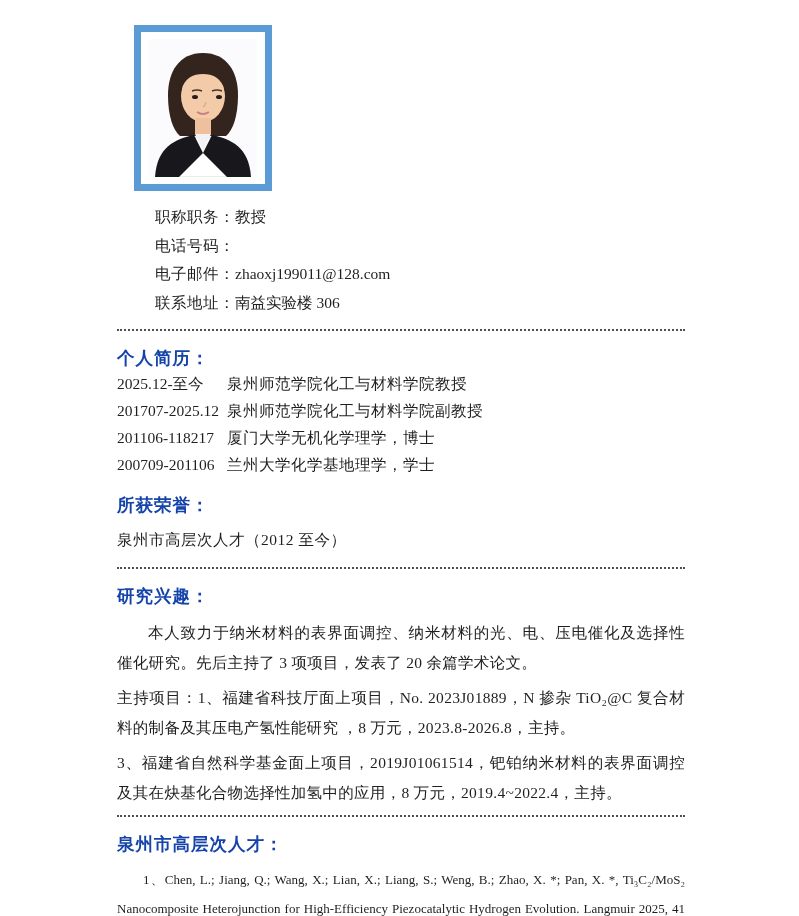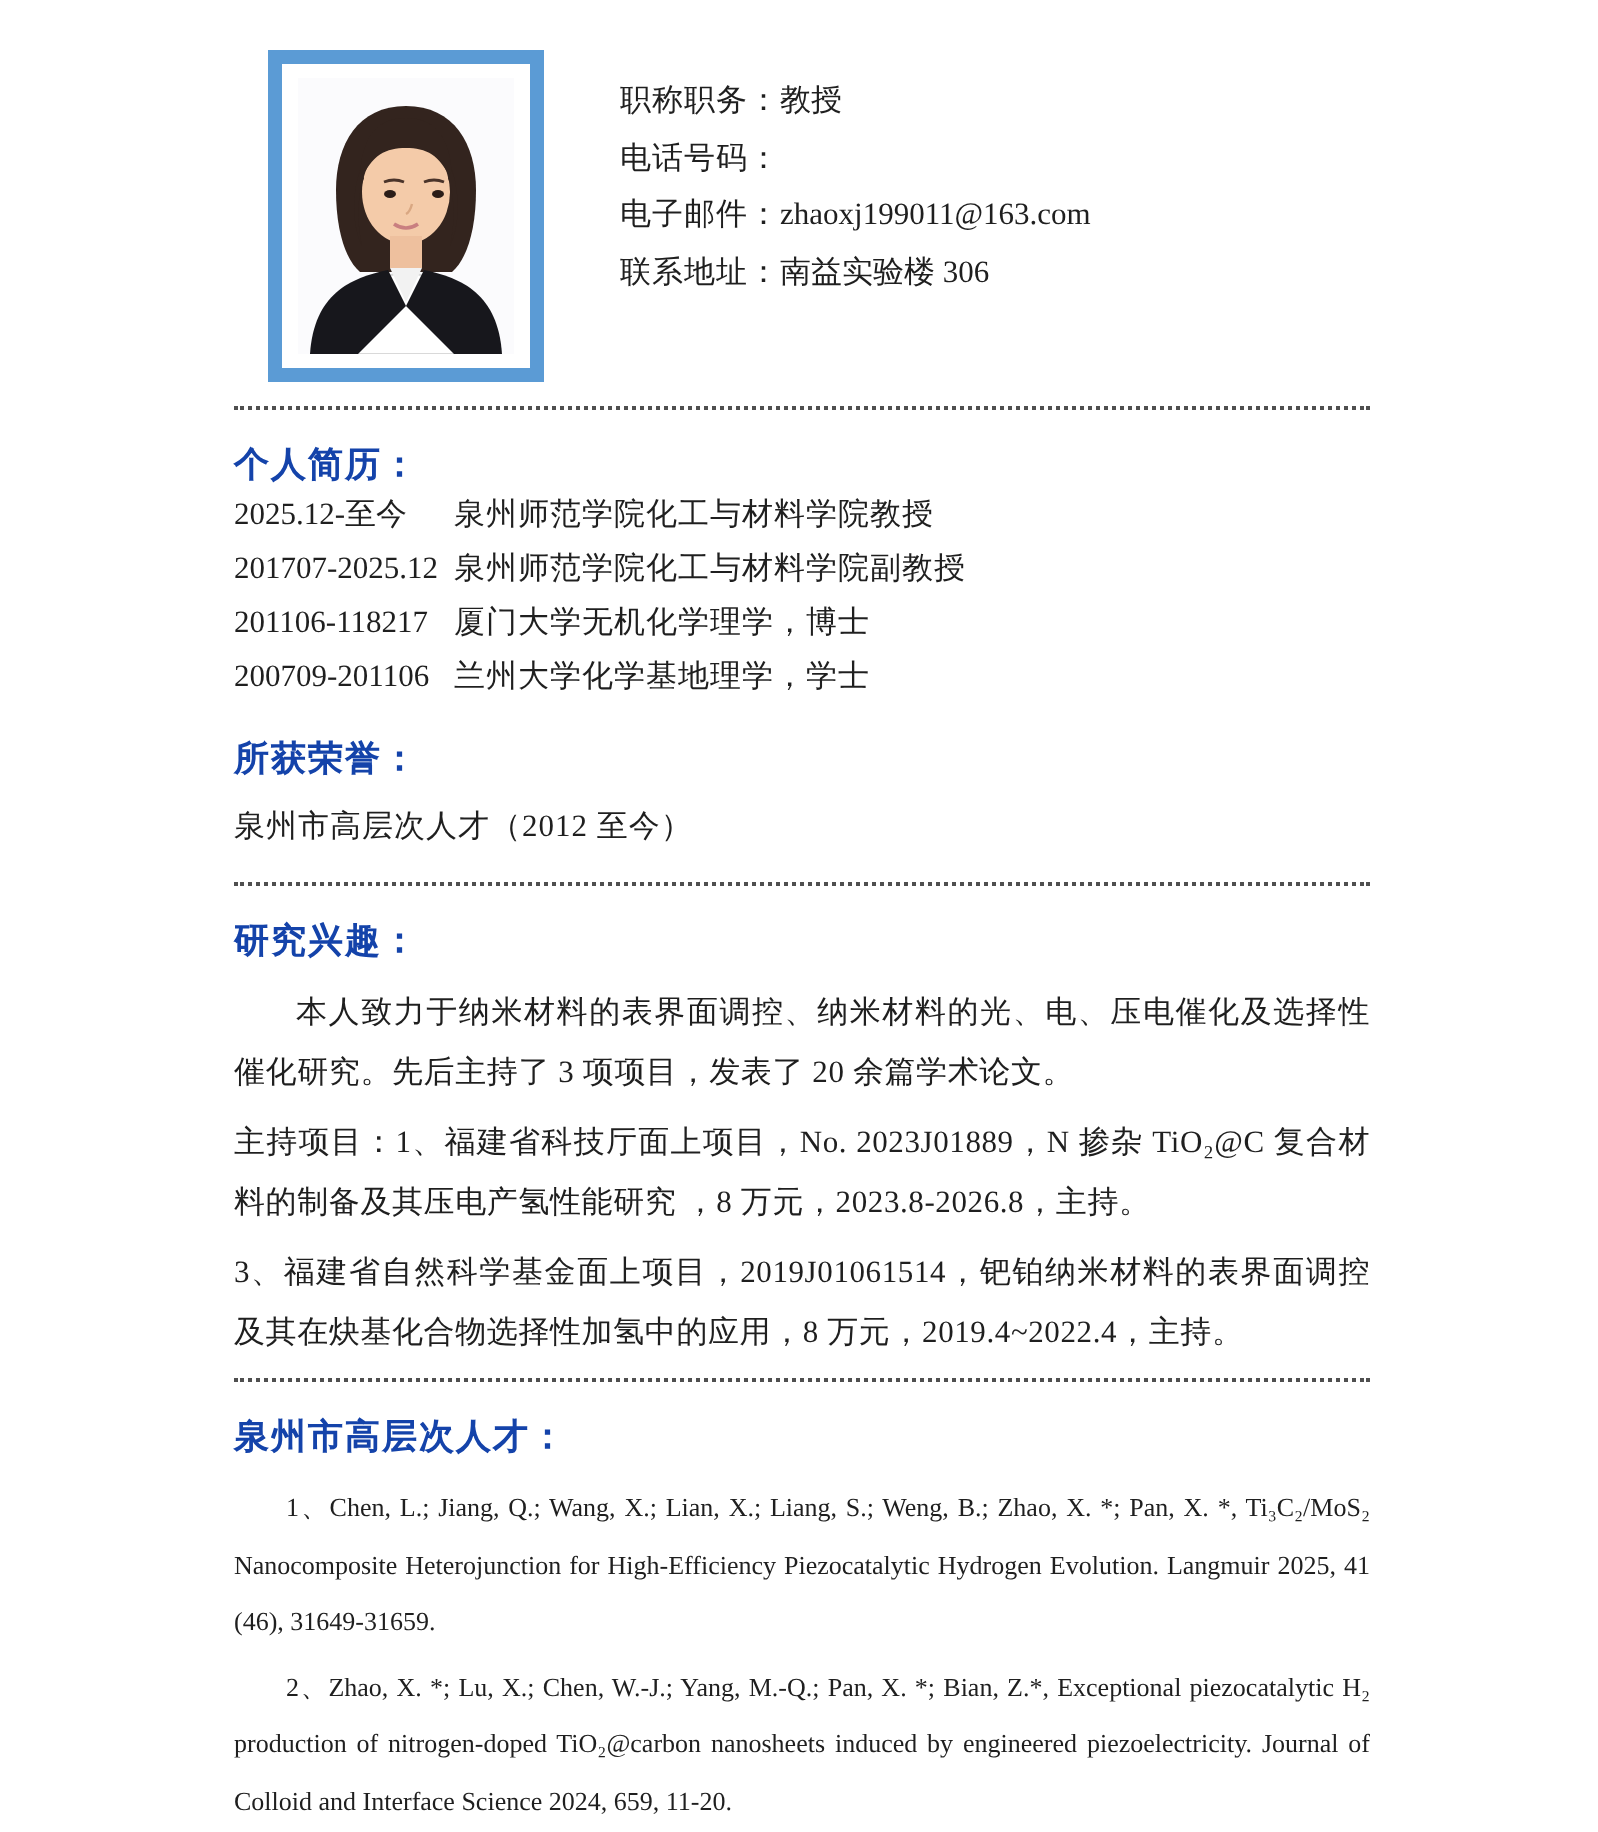--- a/index.html
+++ b/index.html
@@ -6,21 +6,21 @@
   body {
     width:799px; height:916px;
     background:#ffffff;
     font-family:"Liberation Serif","DejaVu Serif",serif;
     color:#1f1f1f;
     overflow:hidden;
   }
   .content { margin-left:117px; width:568px; }
 
   
-  .profile-header { display:flex; padding-top:25px; }
+  .profile-header { display:flex; padding-top:25px;flex-direction:column; }
   .photo-frame {
     margin-left:17px;
     width:138px; height:166px;
     background:#5b9bd5;
     display:flex; align-items:center; justify-content:center;
     flex:0 0 auto;
   }
   .photo-mat {
     width:124px; height:152px; background:#ffffff;
     display:flex; align-items:center; justify-content:center;
@@ -119,21 +119,21 @@
       </div>
     </div>
     <div class="contact">
       <div class="contact-row">
         <span class="label">职称职务：</span><span class="value">教授</span>
       </div>
       <div class="contact-row">
         <span class="label">电话号码：</span><span class="value"></span>
       </div>
       <div class="contact-row">
-        <span class="label">电子邮件：</span><span class="value">zhaoxj199011@163.com</span>
+        <span class="label">电子邮件：</span><span class="value">zhaoxj199011@128.com</span>
       </div>
       <div class="contact-row">
         <span class="label">联系地址：</span><span class="value">南益实验楼 306</span>
       </div>
     </div>
   </div>
 
   <div class="dotted sep-1"></div>
 
   <h2 class="sec">个人简历：</h2>

